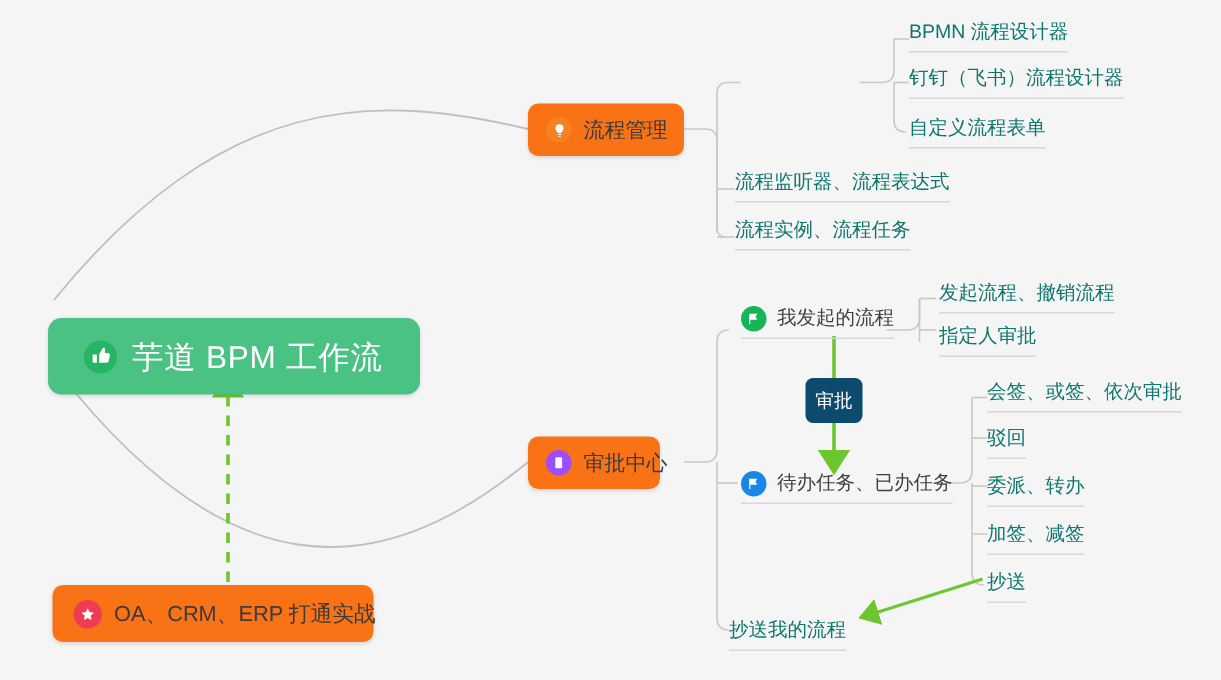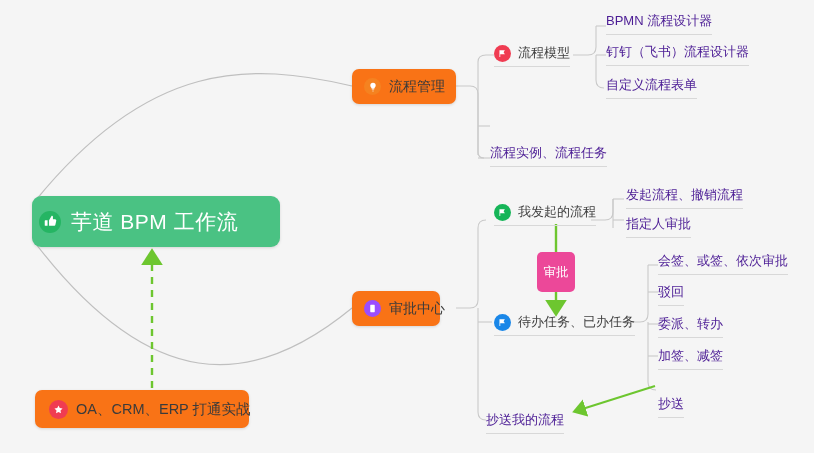--- a/index.html
+++ b/index.html
@@ -20,29 +20,29 @@
     left: 0; top: 0;
     width: 814px;
     height: 453px;
     pointer-events: none;
   }
 
   
   .root-node {
     position: absolute;
     left: 32px;
-    top: 196px;
+    top: 212px;
     width: 248px;
     height: 51px;
     background: #4ac283;
     border-radius: 9px;
     box-shadow: 0 1px 3px rgba(0,0,0,0.13);
     display: flex;
     align-items: center;
-    padding-left: 7px;
+    padding-left: 24px;
     box-sizing: border-box;
   }
   .root-label {
     color: #ffffff;
     font-size: 21px;
     letter-spacing: 0.5px;
     margin-left: 10px;
     white-space: nowrap;
   }
 
@@ -89,21 +89,21 @@
     border-radius: 50%;
     background: #25b563;
     display: flex; align-items: center; justify-content: center;
     flex: 0 0 auto;
   }
 
   
   .leaf {
     position: absolute;
     font-size: 13px;
-    color: #4c1d95;
+    color: #0f766e;
     white-space: nowrap;
     padding-bottom: 4px;
     border-bottom: 1px solid #d8d8d8;
     box-sizing: border-box;
   }
 
   
   .subhead {
     position: absolute;
     display: flex;
@@ -118,22 +118,22 @@
     white-space: nowrap;
     margin-left: 7px;
   }
 
   
   #badge-approval {
     position: absolute;
     left: 537px;
     top: 252px;
     width: 38px;
-    height: 40px;
-    background: #ec4899;
+    height: 30px;
+    background: #0c4a6e;
     border-radius: 5px;
     display: flex;
     align-items: center;
     justify-content: center;
   }
   #badge-approval .t {
     color: #ffffff;
     font-size: 12.5px;
     white-space: nowrap;
   }
@@ -206,33 +206,26 @@
 
   <div class="card-node" id="node-process-mgmt">
     <span class="circ-icon ic-orange">
       <svg width="10" height="10" viewBox="0 0 16 16">
         <path fill="#ffffff" d="M8 1.2A4.3 4.3 0 003.7 5.5c0 1.6.9 2.7 1.6 3.5.3.4.5.7.5 1.1v.5h4.4v-.5c0-.4.2-.7.5-1.1.7-.8 1.6-1.9 1.6-3.5A4.3 4.3 0 008 1.2zM6.1 11.8h3.8v1.1H6.1zM6.6 13.8h2.8v.9H6.6z"></path>
       </svg>
     </span>
     <span class="card-label">流程管理</span>
   </div>
 
-  <div class="subhead" style="left:494px; top:44px;">
-    <span class="circ-icon ic-red">
-      <svg width="9" height="9" viewBox="0 0 16 16">
-        <path fill="#ffffff" d="M4 2h8.2L10 5.6l2.2 3.6H4v5H2.6V2H4z"></path>
-      </svg>
-    </span>
-    <span class="t">流程模型</span>
-  </div>
 
   <div class="leaf" style="left:606px; top:12px;">BPMN 流程设计器</div>
   <div class="leaf" style="left:606px; top:43px;">钉钉（飞书）流程设计器</div>
   <div class="leaf" style="left:606px; top:76px;">自定义流程表单</div>
 
+  <div class="leaf" style="left:490px; top:112px;">流程监听器、流程表达式</div>
   <div class="leaf" style="left:490px; top:144px;">流程实例、流程任务</div>
 
   <div class="card-node" id="node-approval-ctr">
     <span class="circ-icon ic-purple">
       <svg width="9" height="9" viewBox="0 0 16 16">
         <path fill="#ffffff" d="M5 1.5h6c.6 0 1 .4 1 1v11c0 .6-.4 1-1 1H5c-.6 0-1-.4-1-1v-11c0-.6.4-1 1-1zm.6 3h4.8v1.1H5.6V4.5zm0 2.6h4.8v1.1H5.6V7.1zm0 2.6h3V10.8h-3V9.7z"></path>
       </svg>
     </span>
     <span class="card-label">审批中心</span>
   </div>
@@ -258,21 +251,21 @@
         <path fill="#ffffff" d="M4 2h8.2L10 5.6l2.2 3.6H4v5H2.6V2H4z"></path>
       </svg>
     </span>
     <span class="t">待办任务、已办任务</span>
   </div>
 
   <div class="leaf" style="left:658px; top:252px;">会签、或签、依次审批</div>
   <div class="leaf" style="left:658px; top:283px;">驳回</div>
   <div class="leaf" style="left:658px; top:315px;">委派、转办</div>
   <div class="leaf" style="left:658px; top:347px;">加签、减签</div>
-  <div class="leaf" style="left:658px; top:379px;margin-top:16px;">抄送</div>
+  <div class="leaf" style="left:658px; top:379px;">抄送</div>
 
   <div class="leaf" style="left:486px; top:411px;">抄送我的流程</div>
 
   <div class="card-node" id="node-integration">
     <span class="circ-icon ic-red">
       <svg width="11" height="11" viewBox="0 0 16 16">
         <path fill="#ffffff" d="M8 2.2l1.8 3.7 4.1.6-3 2.9.7 4.1L8 11.6l-3.6 1.9.7-4.1-3-2.9 4.1-.6z"></path>
       </svg>
     </span>
     <span class="card-label">OA、CRM、ERP 打通实战</span>

